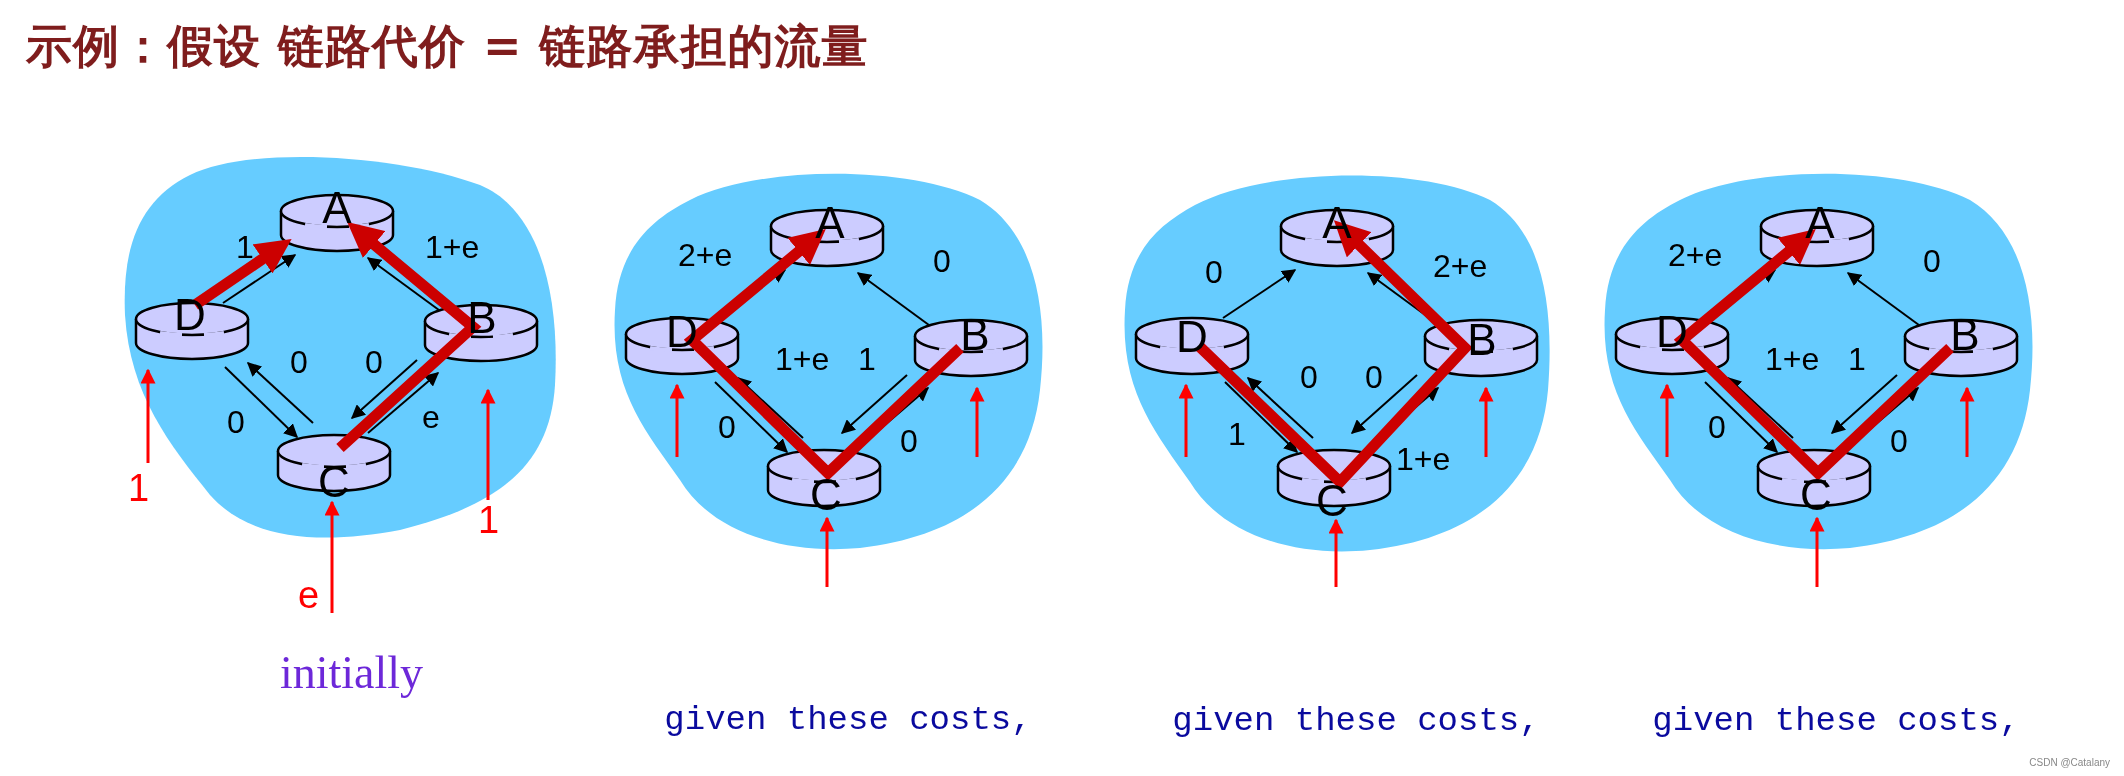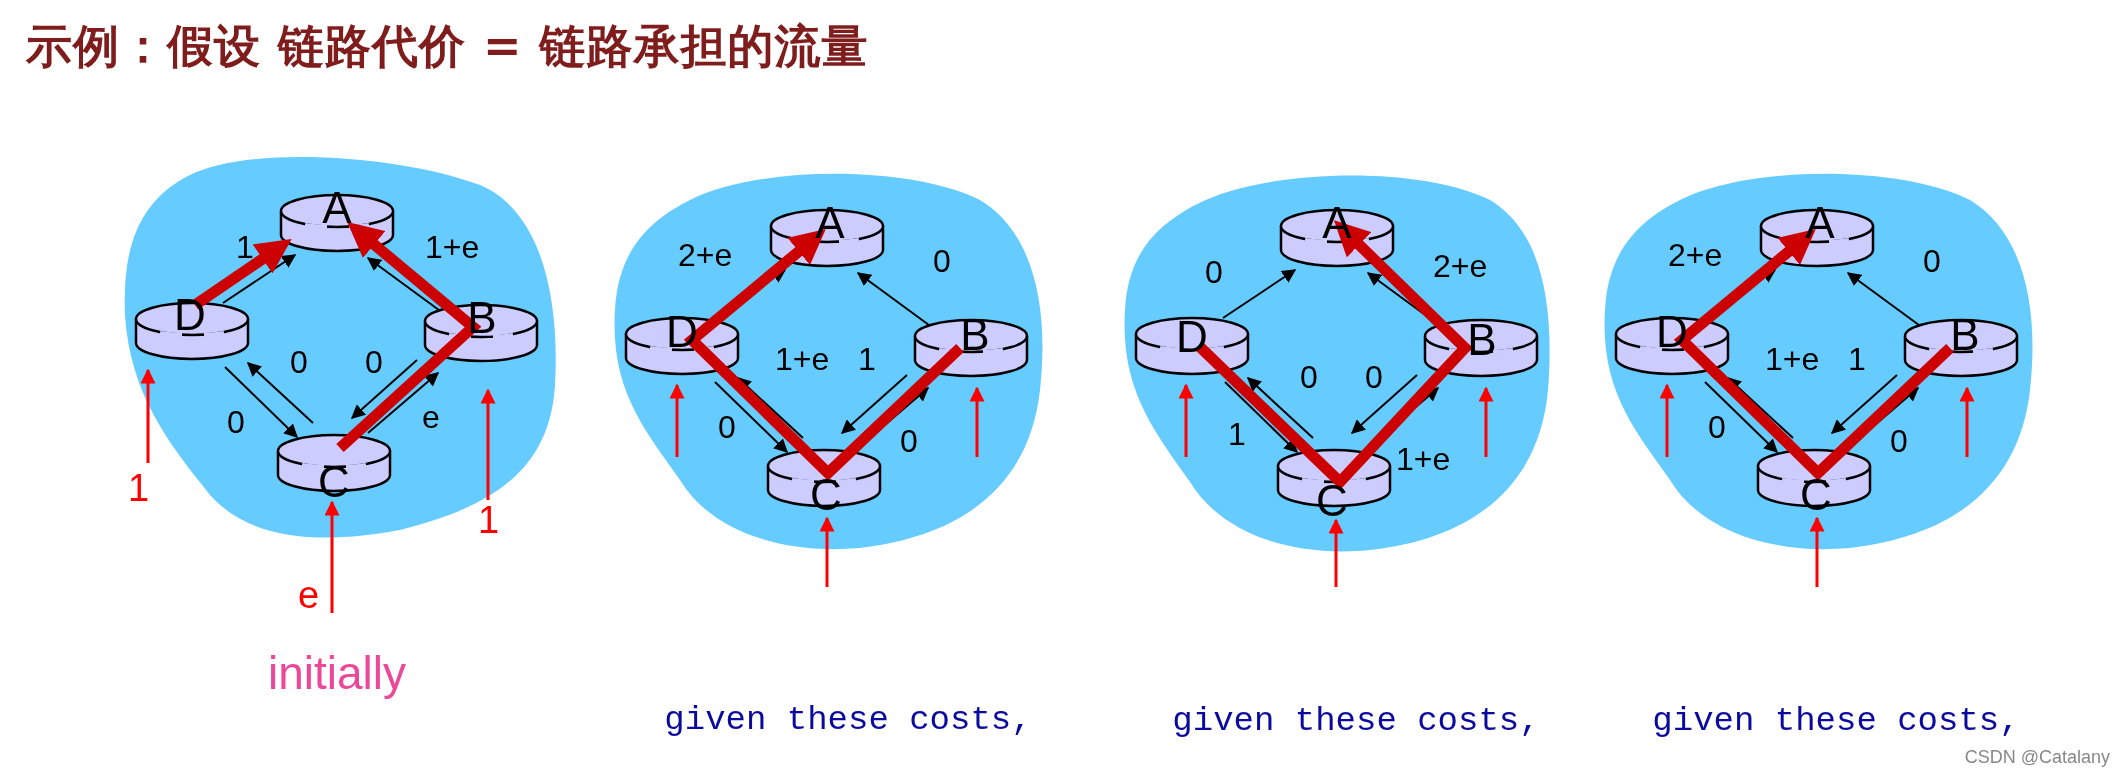--- a/index.html
+++ b/index.html
@@ -1,21 +1,21 @@
 <!DOCTYPE html>
 <html><head>
 <meta charset="utf-8">
 <style>
   html, body { margin: 0; padding: 0; background: #ffffff; }
   body { width: 2124px; height: 776px; position: relative; overflow: hidden; font-family: "Liberation Sans", "DejaVu Sans", sans-serif; }
   .title { position: absolute; left: 26px; top: 16px; font-size: 46px; font-weight: bold; color: #7f1d1d; letter-spacing: 1px; white-space: nowrap; font-family: "DejaVu Sans", sans-serif; }
   svg.stage { position: absolute; left: 0; top: 0; }
   .caption { position: absolute; font-family: "Liberation Mono", "DejaVu Sans Mono", monospace; font-size: 34px; line-height: 41px; color: #0a0a9e; text-align: center; white-space: pre; }
-  .initially { position: absolute; left: 268px; top: 646px; font-size: 46px; color: #ec4899; font-family: Liberation Sans, sans-serif; }
-  .watermark { position: absolute; right: 14px; bottom: 8px; font-size: 18px; color: #888; font-family: "Liberation Sans", sans-serif; }
+  .initially { position: absolute; left: 280px; top: 646px; font-size: 46px; color: #6d28d9; font-family: Liberation Serif, serif; }
+  .watermark { position: absolute; right: 14px; bottom: 8px; font-size: 10px; color: #888; font-family: "Liberation Sans", sans-serif; }
 </style>
 </head>
 <body>
 
 <div class="title">示例：假设 链路代价 = 链路承担的流量</div>
 
 <svg class="stage" width="2124" height="776" viewBox="0 0 2124 776" xmlns="http://www.w3.org/2000/svg">
   <defs>
     <marker id="blk" viewBox="0 0 10 10" refX="9" refY="5" markerWidth="7" markerHeight="7" orient="auto">
       <path d="M0,0 L10,5 L0,10 z" fill="#000"></path>

